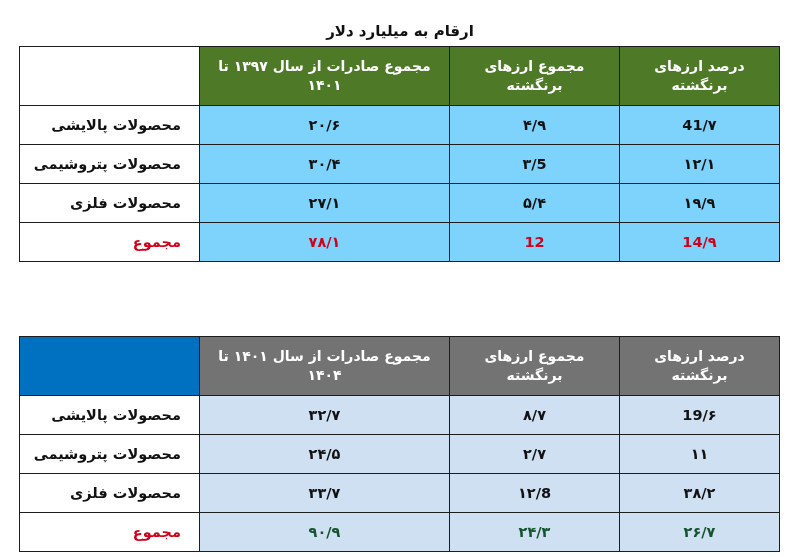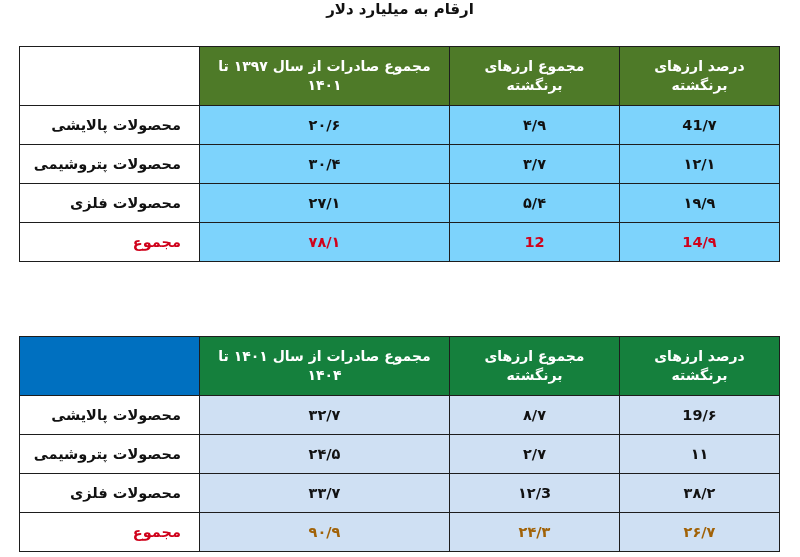--- a/index.html
+++ b/index.html
@@ -17,21 +17,21 @@
   }
 
   .page {
     position: relative;
     width: 800px;
     height: 557px;
   }
 
   .title {
     position: absolute;
-    top: 0;
+    top: 22px;
     left: 0;
     width: 800px;
     text-align: center;
     font-size: 15px;
     font-weight: bold;
     color: #111;
     direction: rtl;
   }
 
   
@@ -138,41 +138,41 @@
 
   
   #table-blue {
     right: 20px;
     top: 336px;
     width: 760px;
   }
   #table-blue th {
     height: 58px;
     color: #ffffff;
-    background: #15803d;
+    background: #737373;
     font-size: 14px;
     line-height: 1.35;
     padding: 0 6px;
   }
   #table-blue th.th-blank {
     background: #0070c0;
   }
   #table-blue td {
     height: 38px;
     background: #cfe0f3;
     color: #111;
   }
   #table-blue td.cat {
     background: #ffffff;
     padding-right: 18px;
     text-align: right;
     font-size: 14.5px;
   }
   #table-blue tr.total td {
-    color: #a16207;
+    color: #14532d;
   }
   #table-blue tr.total td.cat {
     color: #d0021b;
     background: #ffffff;
   }
 </style>
 </head>
 <body>
 
 <div class="page">
@@ -202,21 +202,21 @@
     </thead>
     <tbody>
       <tr>
         <td>41/۷</td>
         <td>۴/۹</td>
         <td>۲۰/۶</td>
         <td class="cat">محصولات پالایشی</td>
       </tr>
       <tr>
         <td>۱۲/۱</td>
-        <td>۳/۷</td>
+        <td>۳/5</td>
         <td>۳۰/۴</td>
         <td class="cat">محصولات پتروشیمی</td>
       </tr>
       <tr>
         <td>۱۹/۹</td>
         <td>۵/۴</td>
         <td>۲۷/۱</td>
         <td class="cat">محصولات فلزی</td>
       </tr>
       <tr class="total">
@@ -251,21 +251,21 @@
         <td class="cat">محصولات پالایشی</td>
       </tr>
       <tr>
         <td>۱۱</td>
         <td>۲/۷</td>
         <td>۲۴/۵</td>
         <td class="cat">محصولات پتروشیمی</td>
       </tr>
       <tr>
         <td>۳۸/۲</td>
-        <td>۱۲/3</td>
+        <td>۱۲/8</td>
         <td>۳۳/۷</td>
         <td class="cat">محصولات فلزی</td>
       </tr>
       <tr class="total">
         <td>۲۶/۷</td>
         <td>۲۴/۳</td>
         <td>۹۰/۹</td>
         <td class="cat">مجموع</td>
       </tr>
     </tbody>

